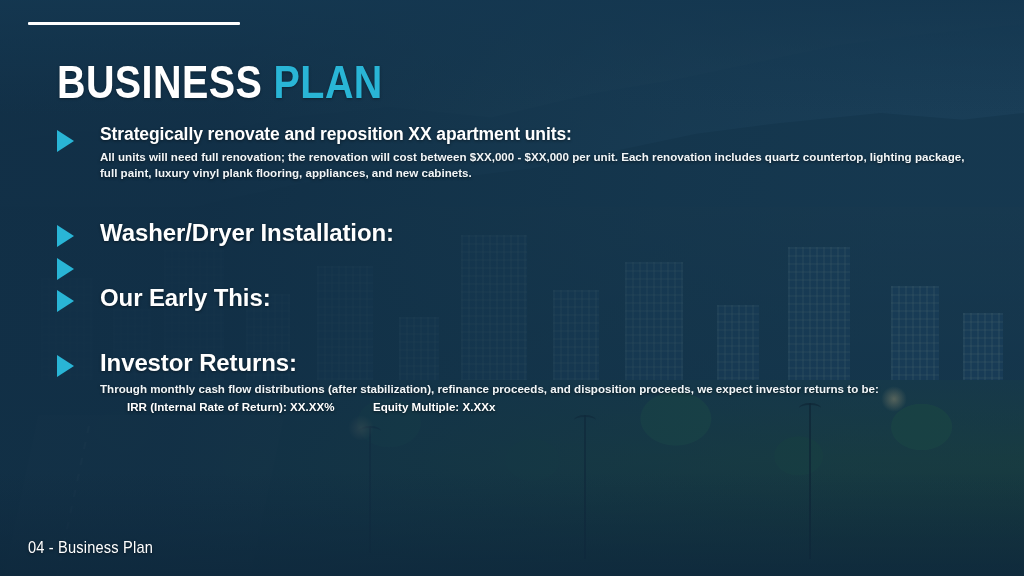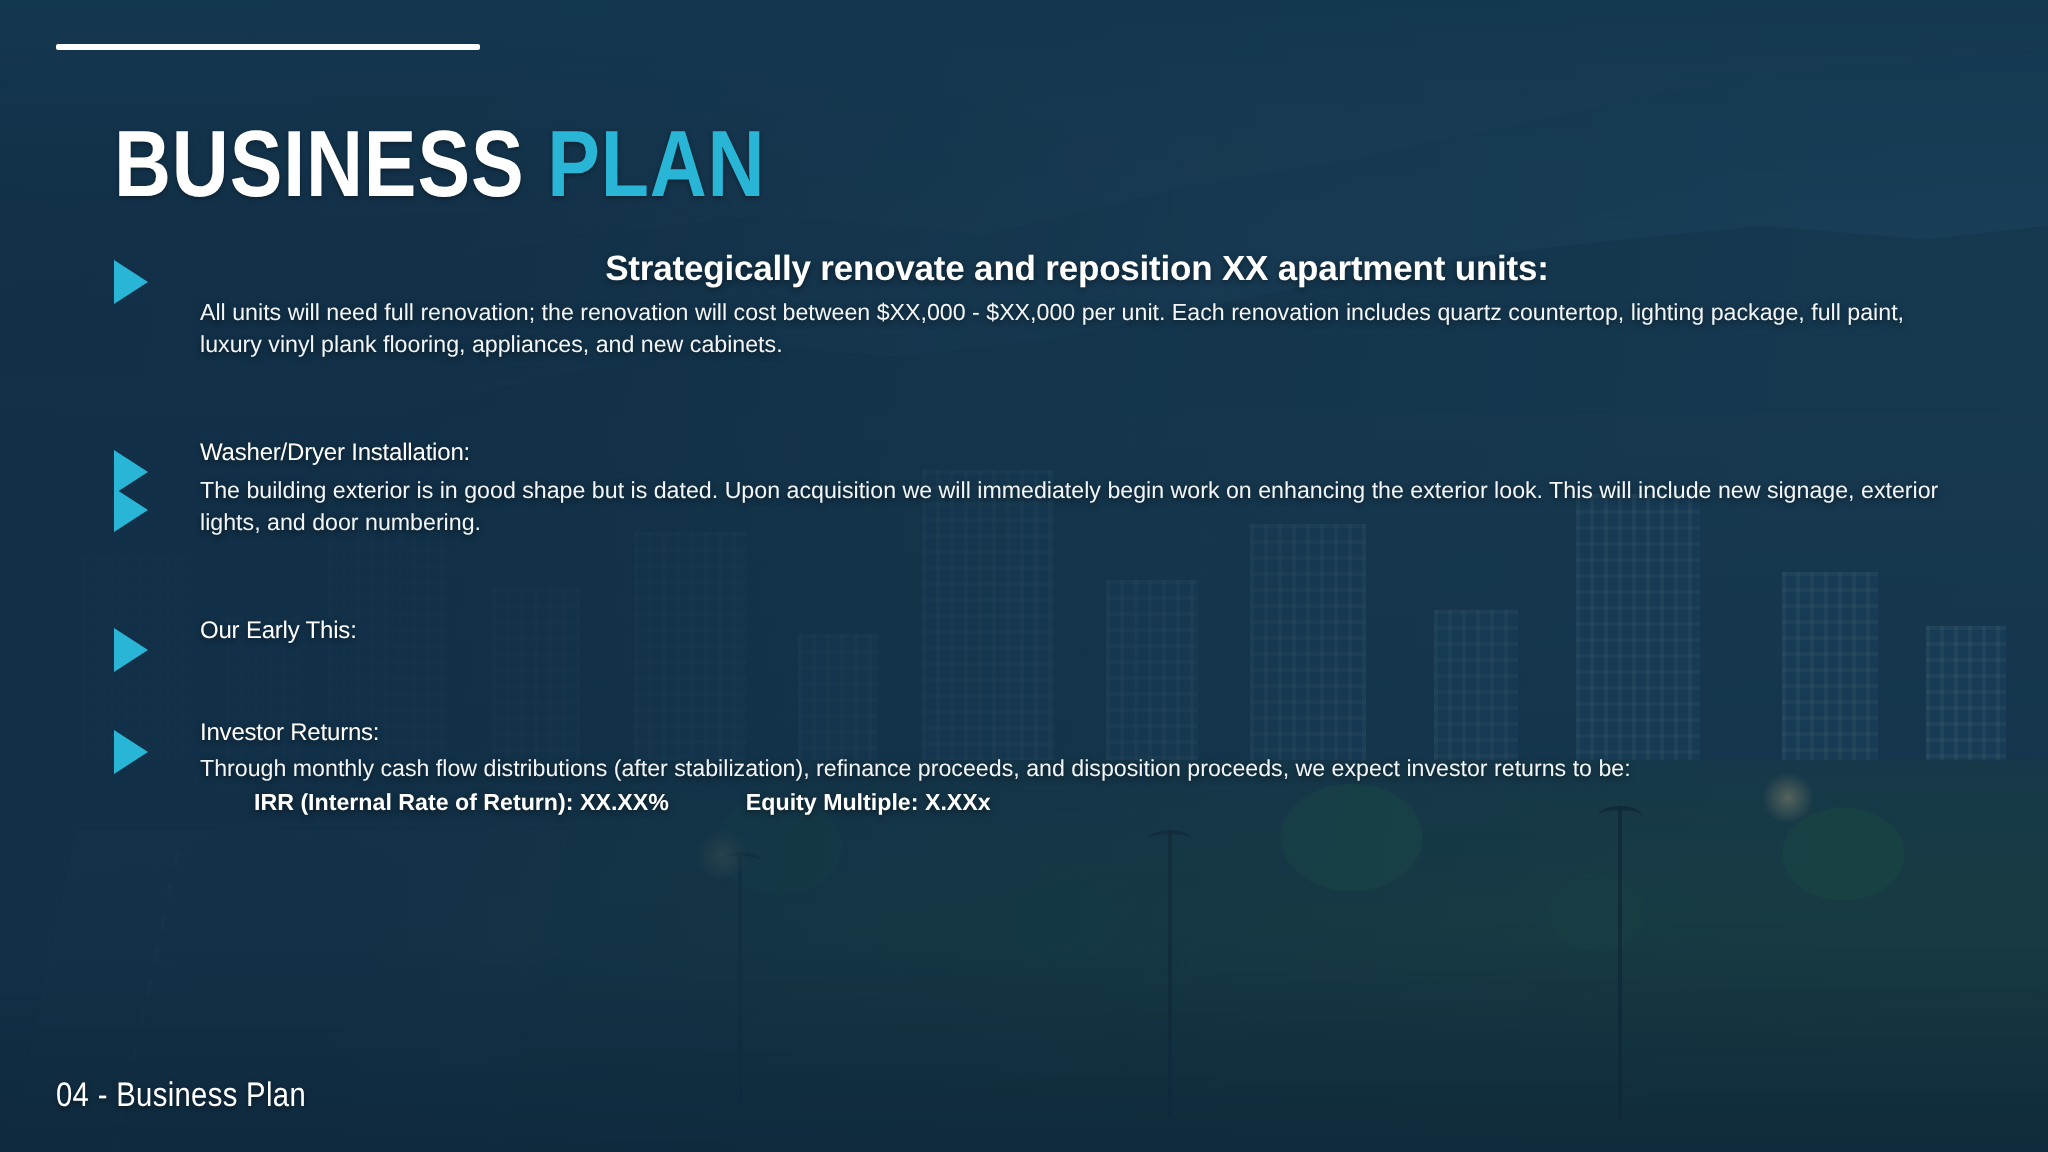--- a/index.html
+++ b/index.html
@@ -127,25 +127,25 @@
     border-left:17px solid #29b5d6;
     border-top:11px solid transparent;
     border-bottom:11px solid transparent;
   }
 
   .s-head{
     font-size:18px; line-height:1.18; color:#ffffff;
     margin-bottom:4px; letter-spacing:-.1px;
     text-shadow:0 1px 3px rgba(0,0,0,.45);
   }
-  .s-head.bold{ font-weight:700; font-size:17.5px;text-align:center; }
-  .s-head.light{ font-weight:400; font-size:12px;margin-top:37px; }
+  .s-head.bold{ font-weight:700; font-size:17.5px; }
+  .s-head.light{ font-weight:700; font-size:24px;margin-top:37px; }
 
   .s-body{
-    font-size:11.6px; line-height:1.42; color:#f2f6f8; font-weight:400;
+    font-size:11.6px; line-height:1.42; color:#f2f6f8; font-weight:700;
     max-width:875px; text-shadow:0 1px 3px rgba(0,0,0,.55);
   }
 
   .metrics{ margin-top:2px; font-size:11.6px; color:#ffffff; font-weight:600;
             text-shadow:0 1px 3px rgba(0,0,0,.55);padding-left:27px; }
   .metrics .lbl{ font-weight:700; }
   .metrics .val{ font-weight:600; }
   .metrics .gap{ display:inline-block; width:32px; }
 
   .footer-label{
@@ -227,21 +227,20 @@
         <div class="s-body">All units will need full renovation; the renovation will cost between $XX,000 - $XX,000 per unit. Each renovation includes quartz countertop, lighting package, full paint, luxury vinyl plank flooring, appliances, and new cabinets.</div>
       </div>
 
       <div class="section">
         <span class="arrow"></span>
         <div class="s-head light">Washer/Dryer Installation:</div>
       </div>
 
       <div class="section">
         <span class="arrow"></span>
-        <div class="s-body">The building exterior is in good shape but is dated. Upon acquisition we will immediately begin work on enhancing the exterior look. This will include new signage, exterior lights, and door numbering.</div>
       </div>
 
       <div class="section">
         <span class="arrow"></span>
         <div class="s-head light">Our Early This:</div>
       </div>
 
 
       <div class="section">
         <span class="arrow"></span>

